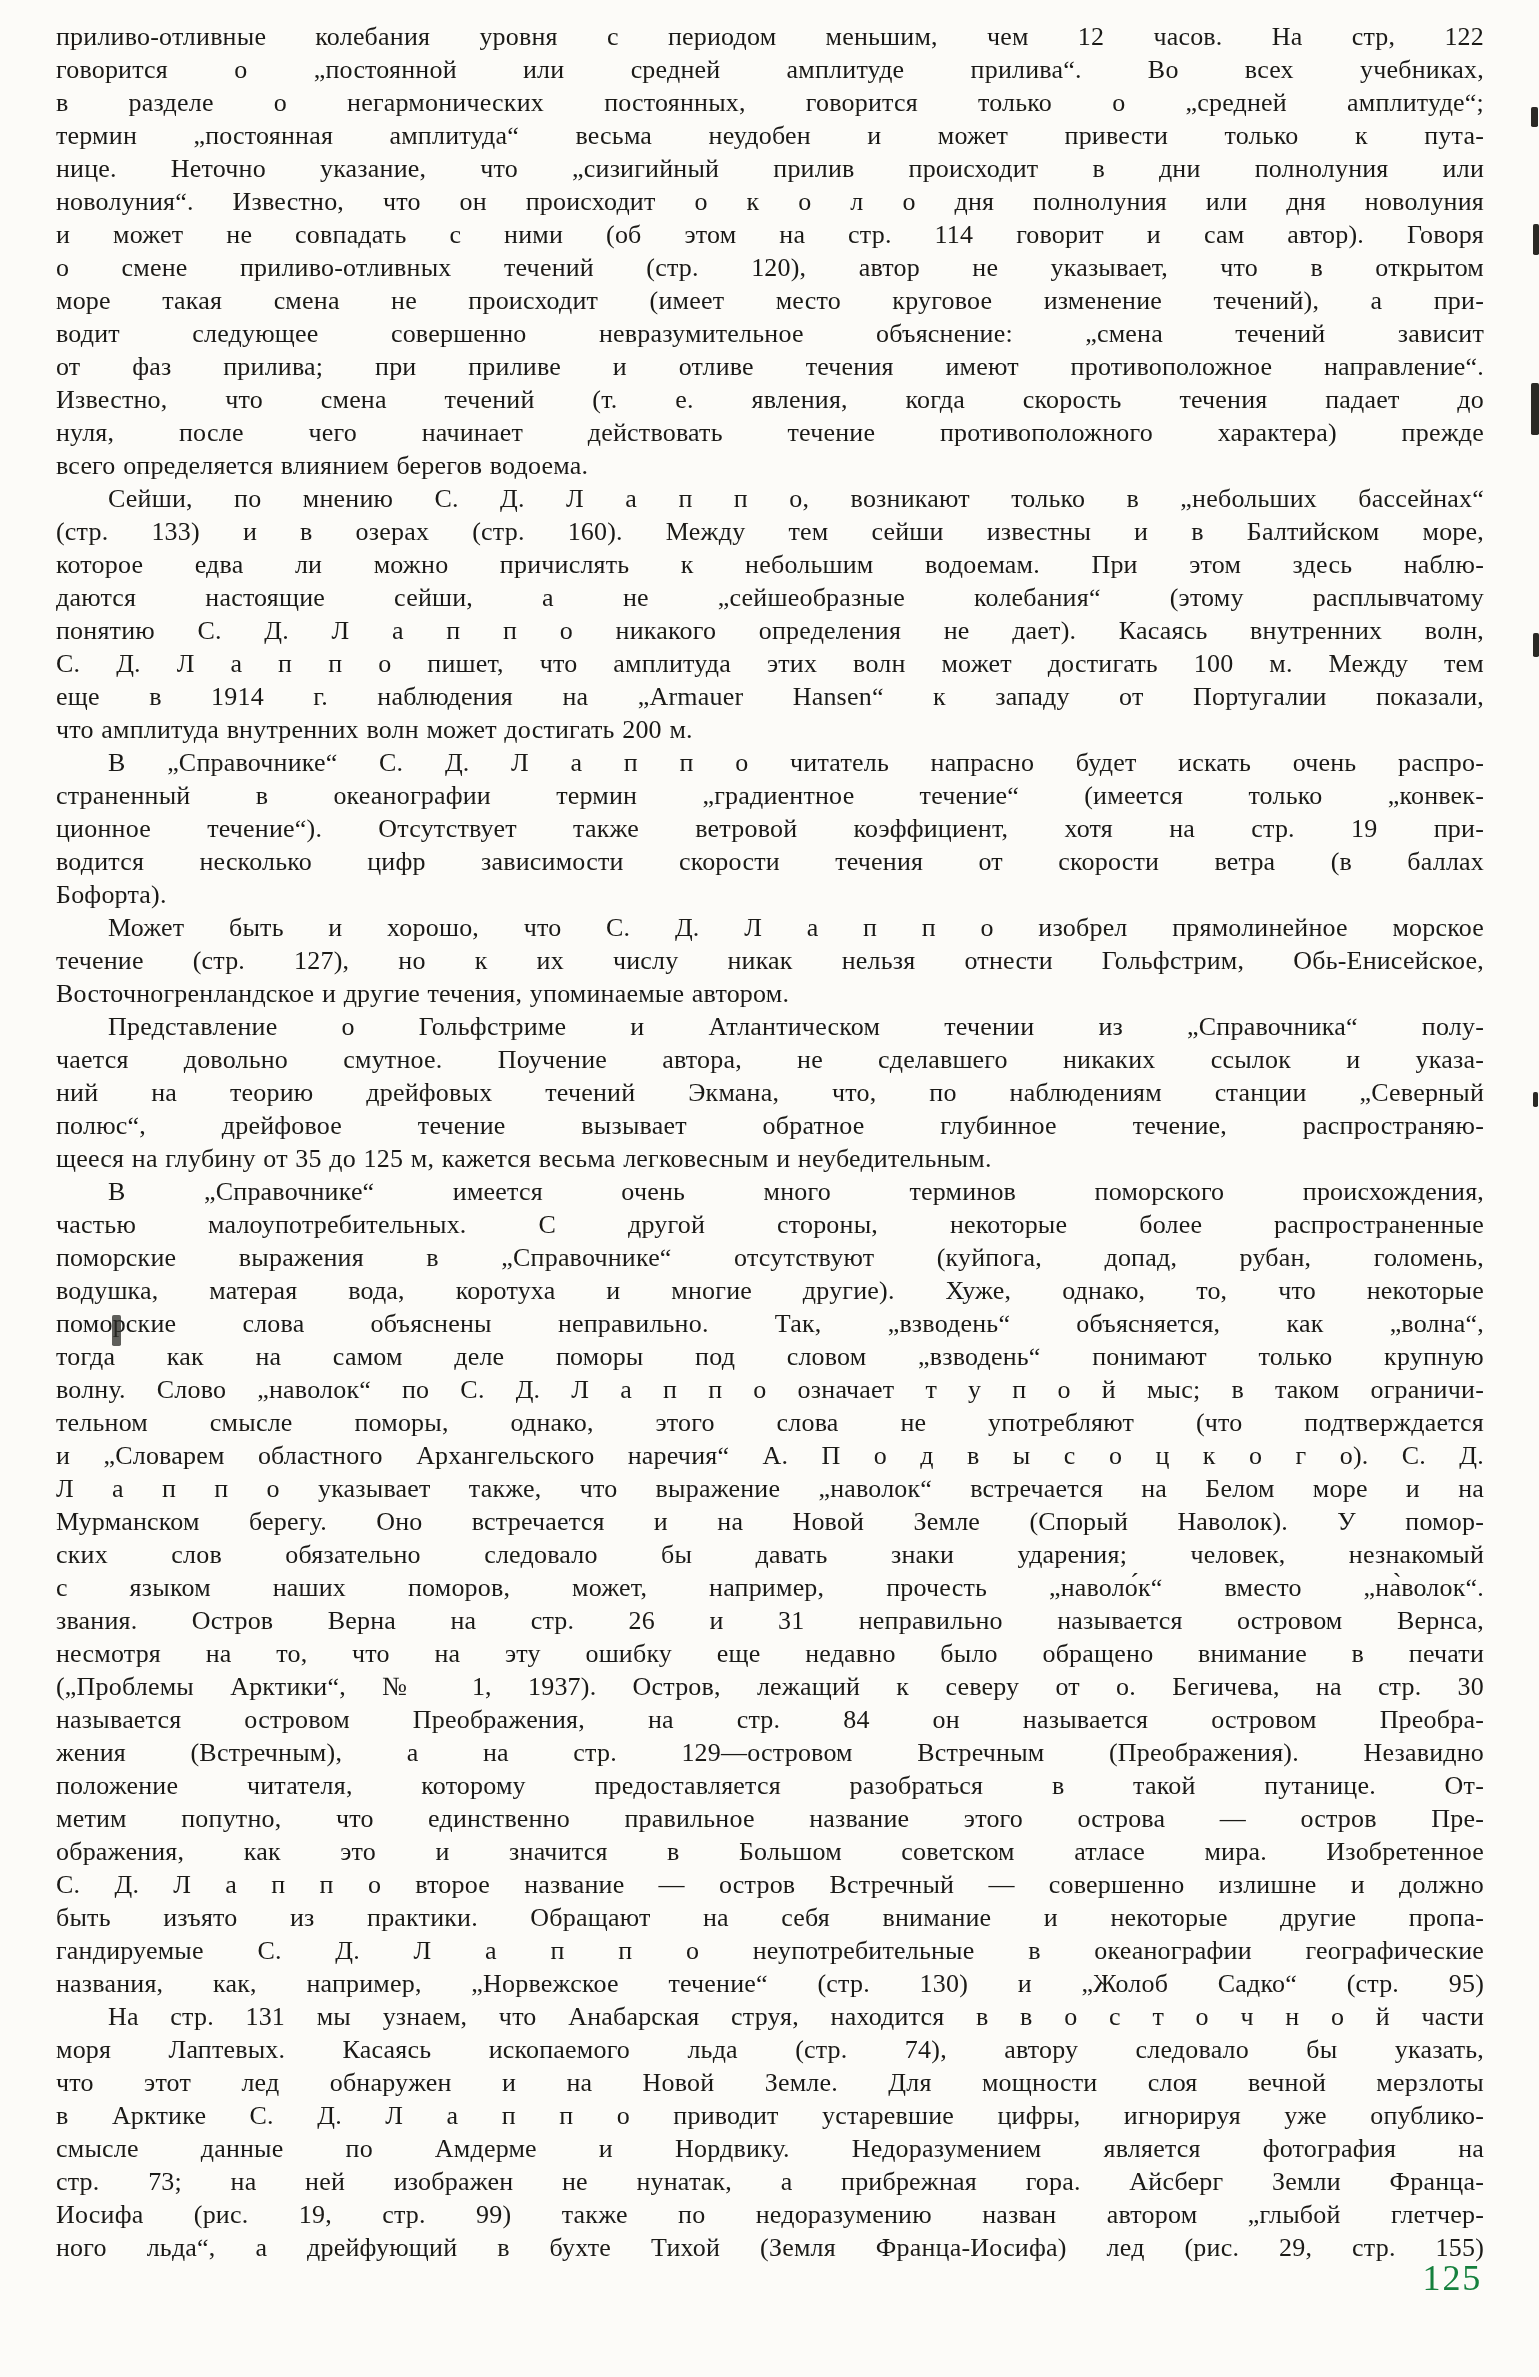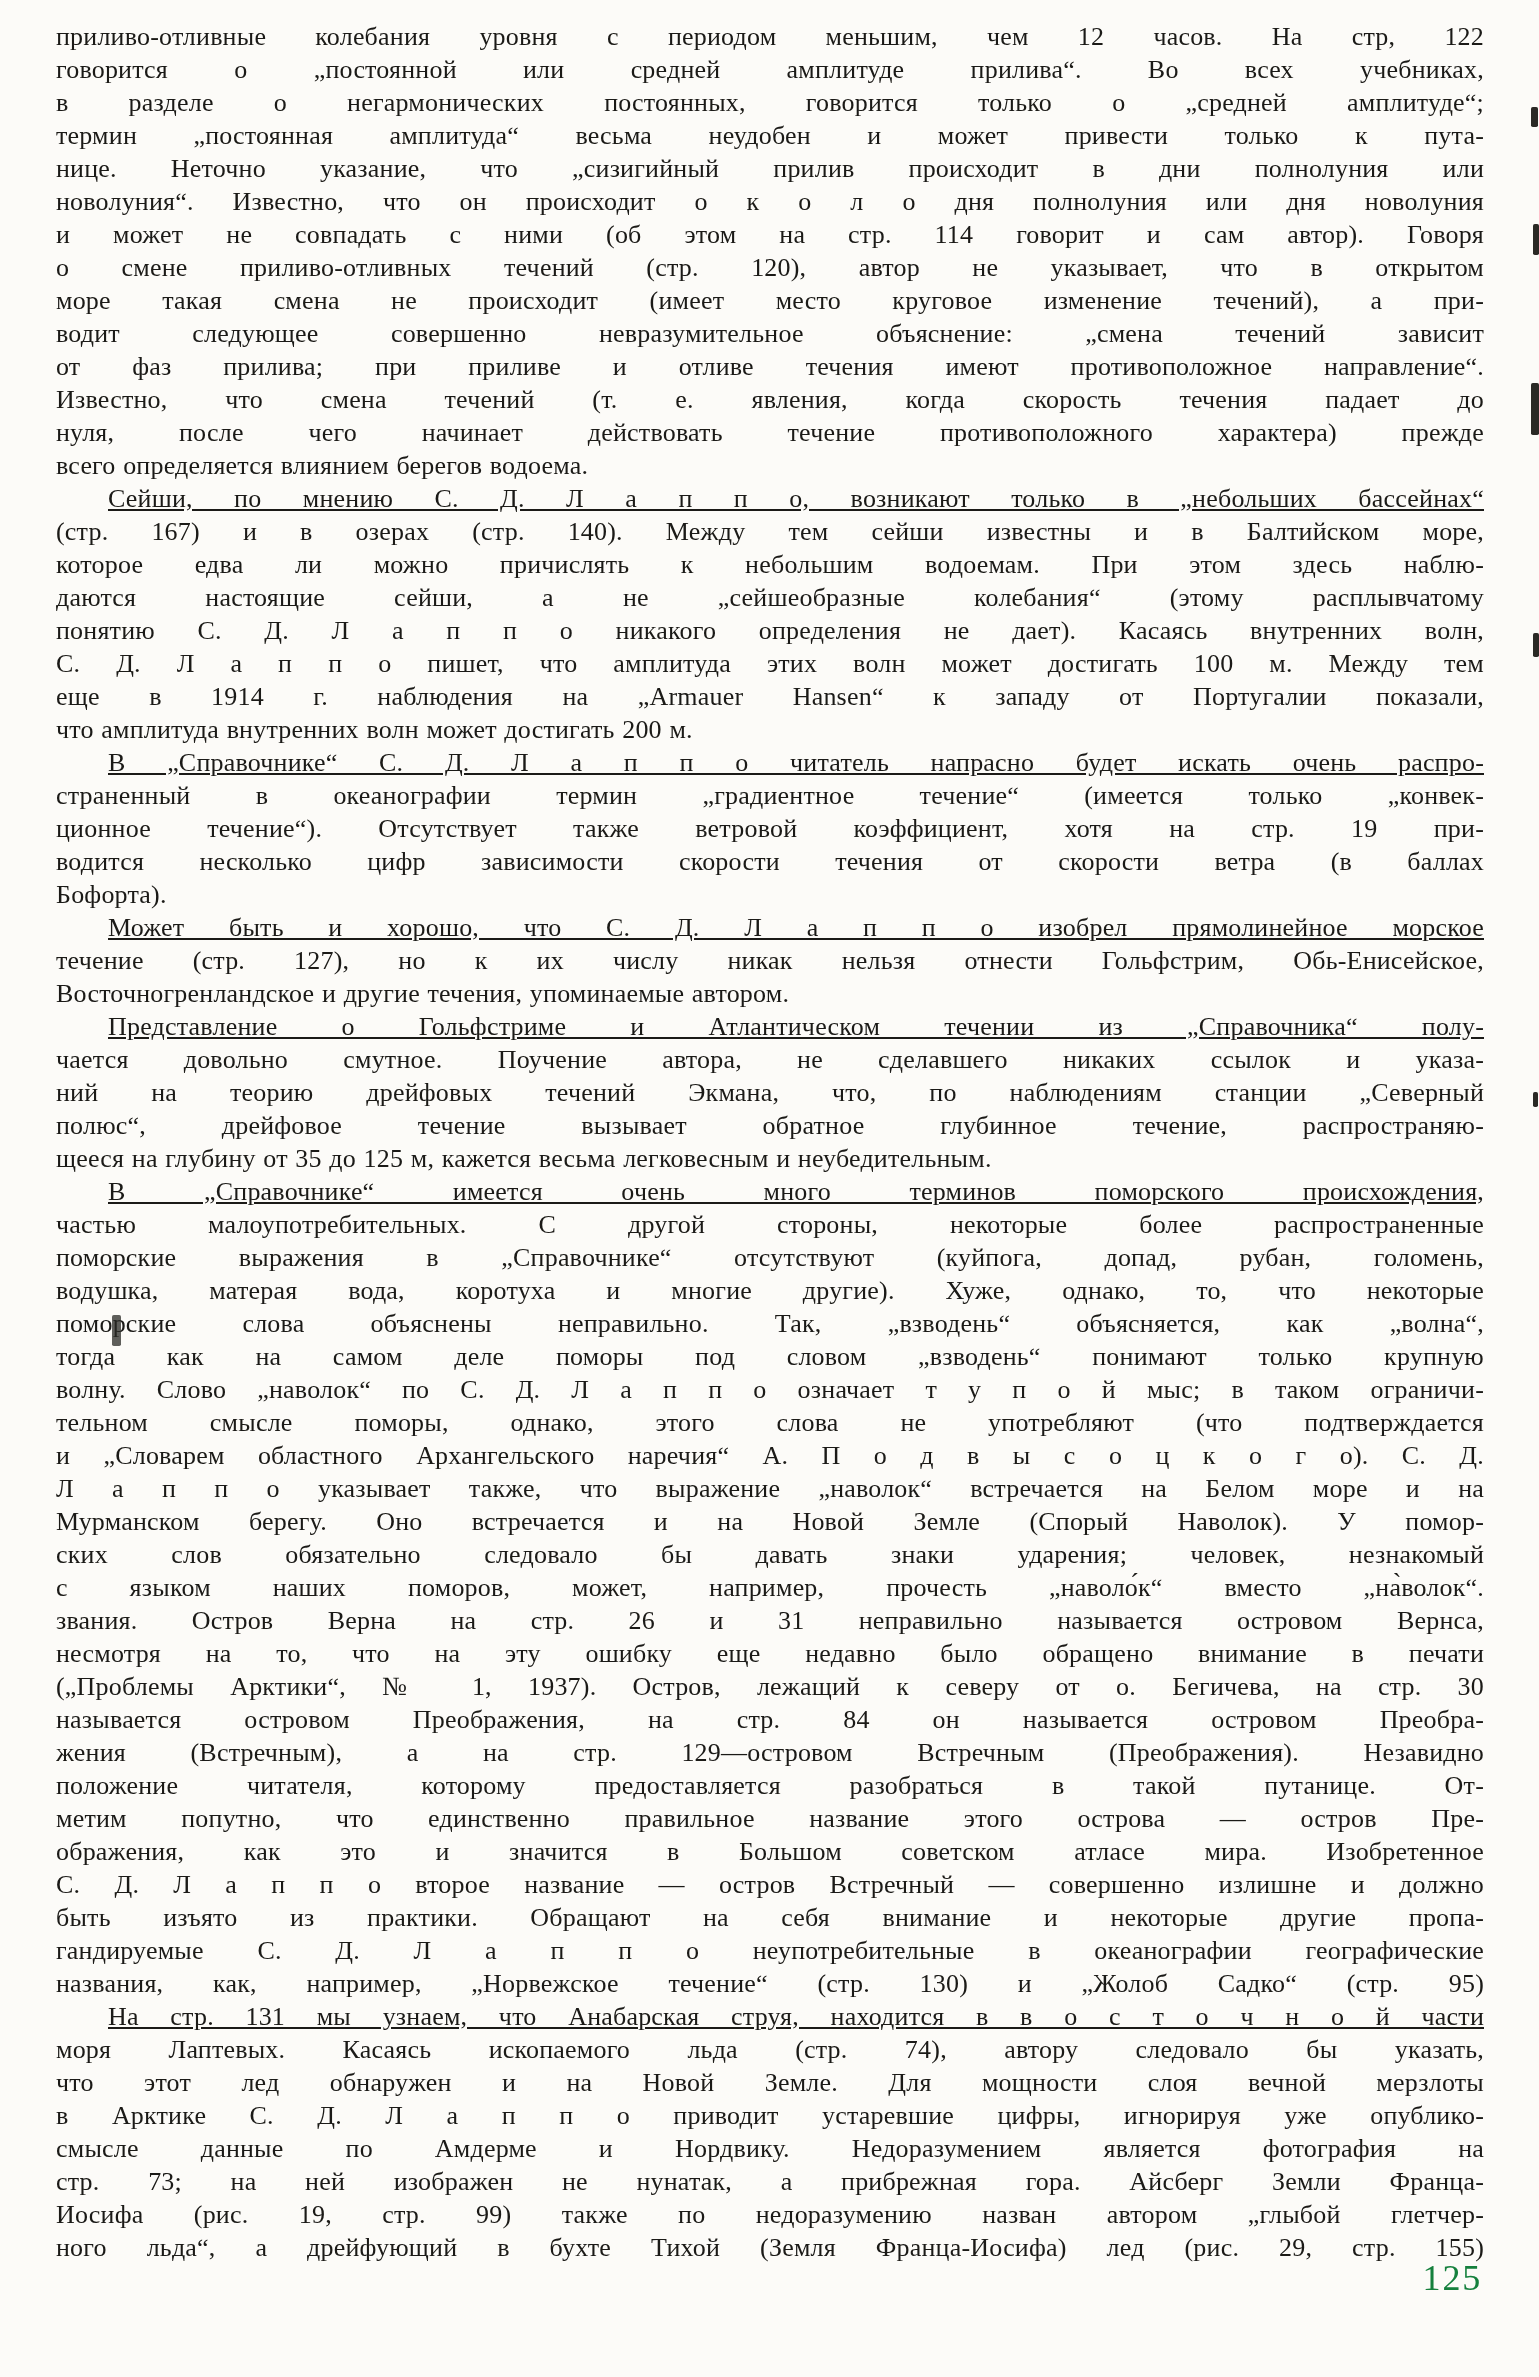--- a/index.html
+++ b/index.html
@@ -27,21 +27,20 @@
     line-height: 33px;
     height: 33px;
     overflow: hidden;
     text-align: justify;
     text-align-last: justify;
     letter-spacing: 0.2px;
     word-spacing: 0.9px;
   }
   .line.indent {
     text-indent: 52px;
-    text-decoration: underline;
   }
   .line.para-last {
     text-align: right;
     text-align-last: left;
   }
   .page-number {
     position: absolute;
     right: 58px;
     bottom: 78px;
     font-size: 36px;
@@ -73,21 +72,21 @@
       <div class="line">новолуния“. Известно, что он происходит о к о л о дня полнолуния или дня новолуния</div>
       <div class="line">и может не совпадать с ними (об этом на стр. 114 говорит и сам автор). Говоря</div>
       <div class="line">о смене приливо-отливных течений (стр. 120), автор не указывает, что в открытом</div>
       <div class="line">море такая смена не происходит (имеет место круговое изменение течений), а при-</div>
       <div class="line">водит следующее совершенно невразумительное объяснение: „смена течений зависит</div>
       <div class="line">от фаз прилива; при приливе и отливе течения имеют противоположное направление“.</div>
       <div class="line">Известно, что смена течений (т. е. явления, когда скорость течения падает до</div>
       <div class="line">нуля, после чего начинает действовать течение противоположного характера) прежде</div>
       <div class="line para-last">всего определяется влиянием берегов водоема.</div>
       <div class="line indent">Сейши, по мнению С. Д. Л а п п о, возникают только в „небольших бассейнах“</div>
-      <div class="line">(стр. 167) и в озерах (стр. 140). Между тем сейши известны и в Балтийском море,</div>
+      <div class="line">(стр. 133) и в озерах (стр. 160). Между тем сейши известны и в Балтийском море,</div>
       <div class="line">которое едва ли можно причислять к небольшим водоемам. При этом здесь наблю-</div>
       <div class="line">даются настоящие сейши, а не „сейшеобразные колебания“ (этому расплывчатому</div>
       <div class="line">понятию С. Д. Л а п п о никакого определения не дает). Касаясь внутренних волн,</div>
       <div class="line">С. Д. Л а п п о пишет, что амплитуда этих волн может достигать 100 м. Между тем</div>
       <div class="line">еще в 1914 г. наблюдения на „Armauer Hansen“ к западу от Португалии показали,</div>
       <div class="line para-last">что амплитуда внутренних волн может достигать 200 м.</div>
       <div class="line indent">В „Справочнике“ С. Д. Л а п п о читатель напрасно будет искать очень распро-</div>
       <div class="line">страненный в океанографии термин „градиентное течение“ (имеется только „конвек-</div>
       <div class="line">ционное течение“). Отсутствует также ветровой коэффициент, хотя на стр. 19 при-</div>
       <div class="line">водится несколько цифр зависимости скорости течения от скорости ветра (в баллах</div>

